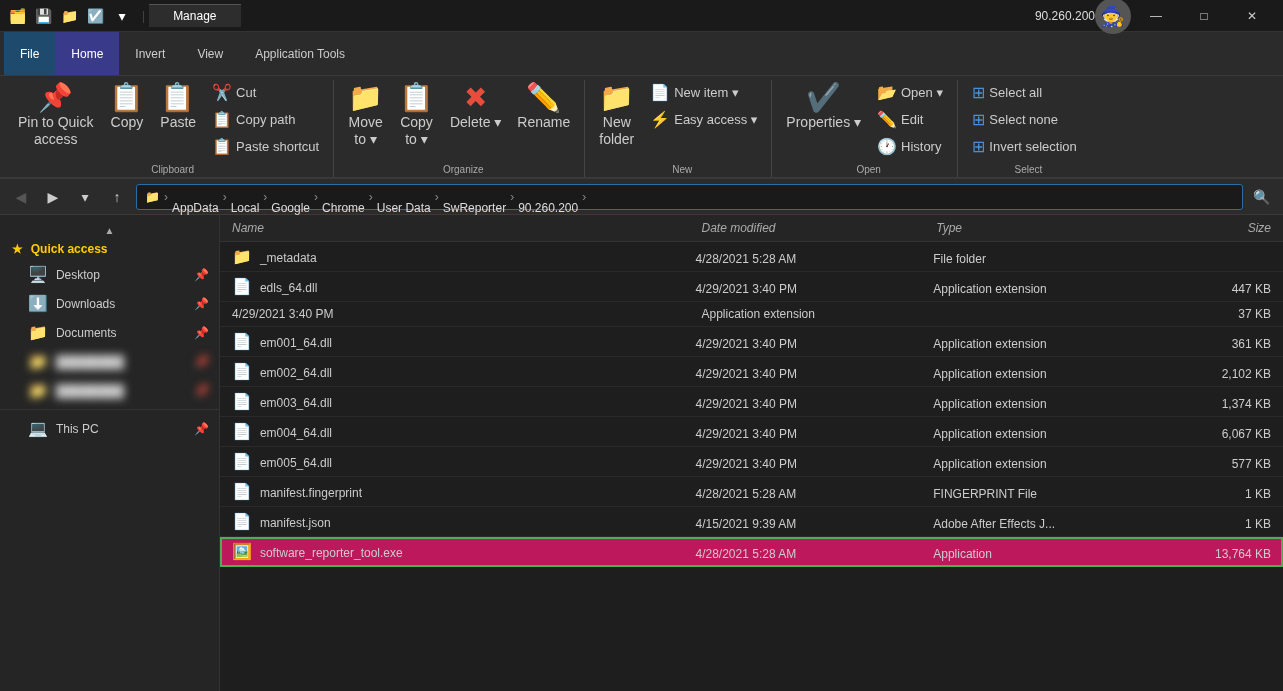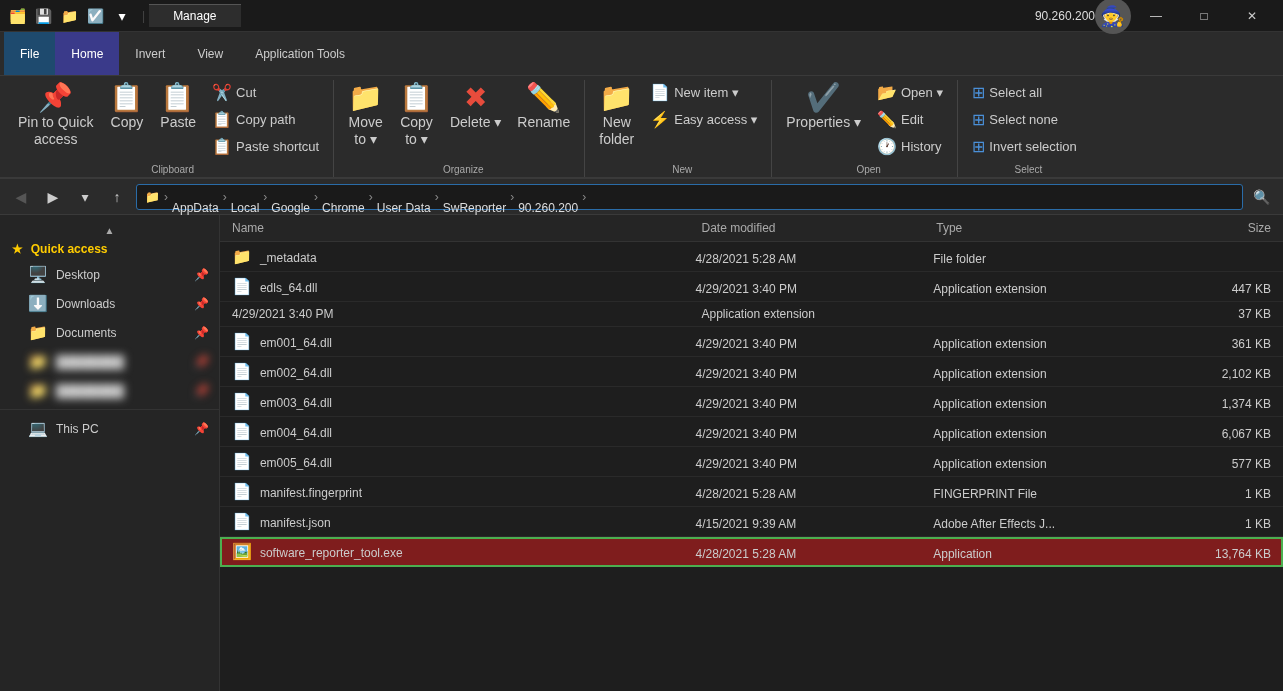--- a/index.html
+++ b/index.html
@@ -249,38 +249,39 @@
       align-items: center;
       padding: 6px 12px;
       border-bottom: 1px solid #333;
       background: #252525;
       font-size: 12px;
       color: #aaa;
       font-weight: 500;
       position: sticky;
       top: 0;
       z-index: 10;
+      font-style: italic;
     }
     .col-name { flex: 2; min-width: 300px; }
     .col-date { flex: 1; min-width: 150px; }
     .col-type { flex: 1; min-width: 160px; }
     .col-size { flex: 0 0 100px; text-align: right; }
 
     .file-row {
       display: flex;
       align-items: flex-end;
       padding: 5px 12px;
       border-bottom: 1px solid #2a2a2a;
       cursor: pointer;
       font-size: 12px;
       color: #ccc;
       gap: 12px;
     }
     .file-row.selected {
-      background: #7f1d1d;
+      background: #be185d;
       outline: 2px solid #4caf50;
       outline-offset: -2px;
     }
     .file-icon { margin-right: 8px; font-size: 16px; }
 
     
     ::-webkit-scrollbar { width: 8px; }
     ::-webkit-scrollbar-track { background: #1a1a1a; }
     ::-webkit-scrollbar-thumb { background: #444; border-radius: 4px; }
 

